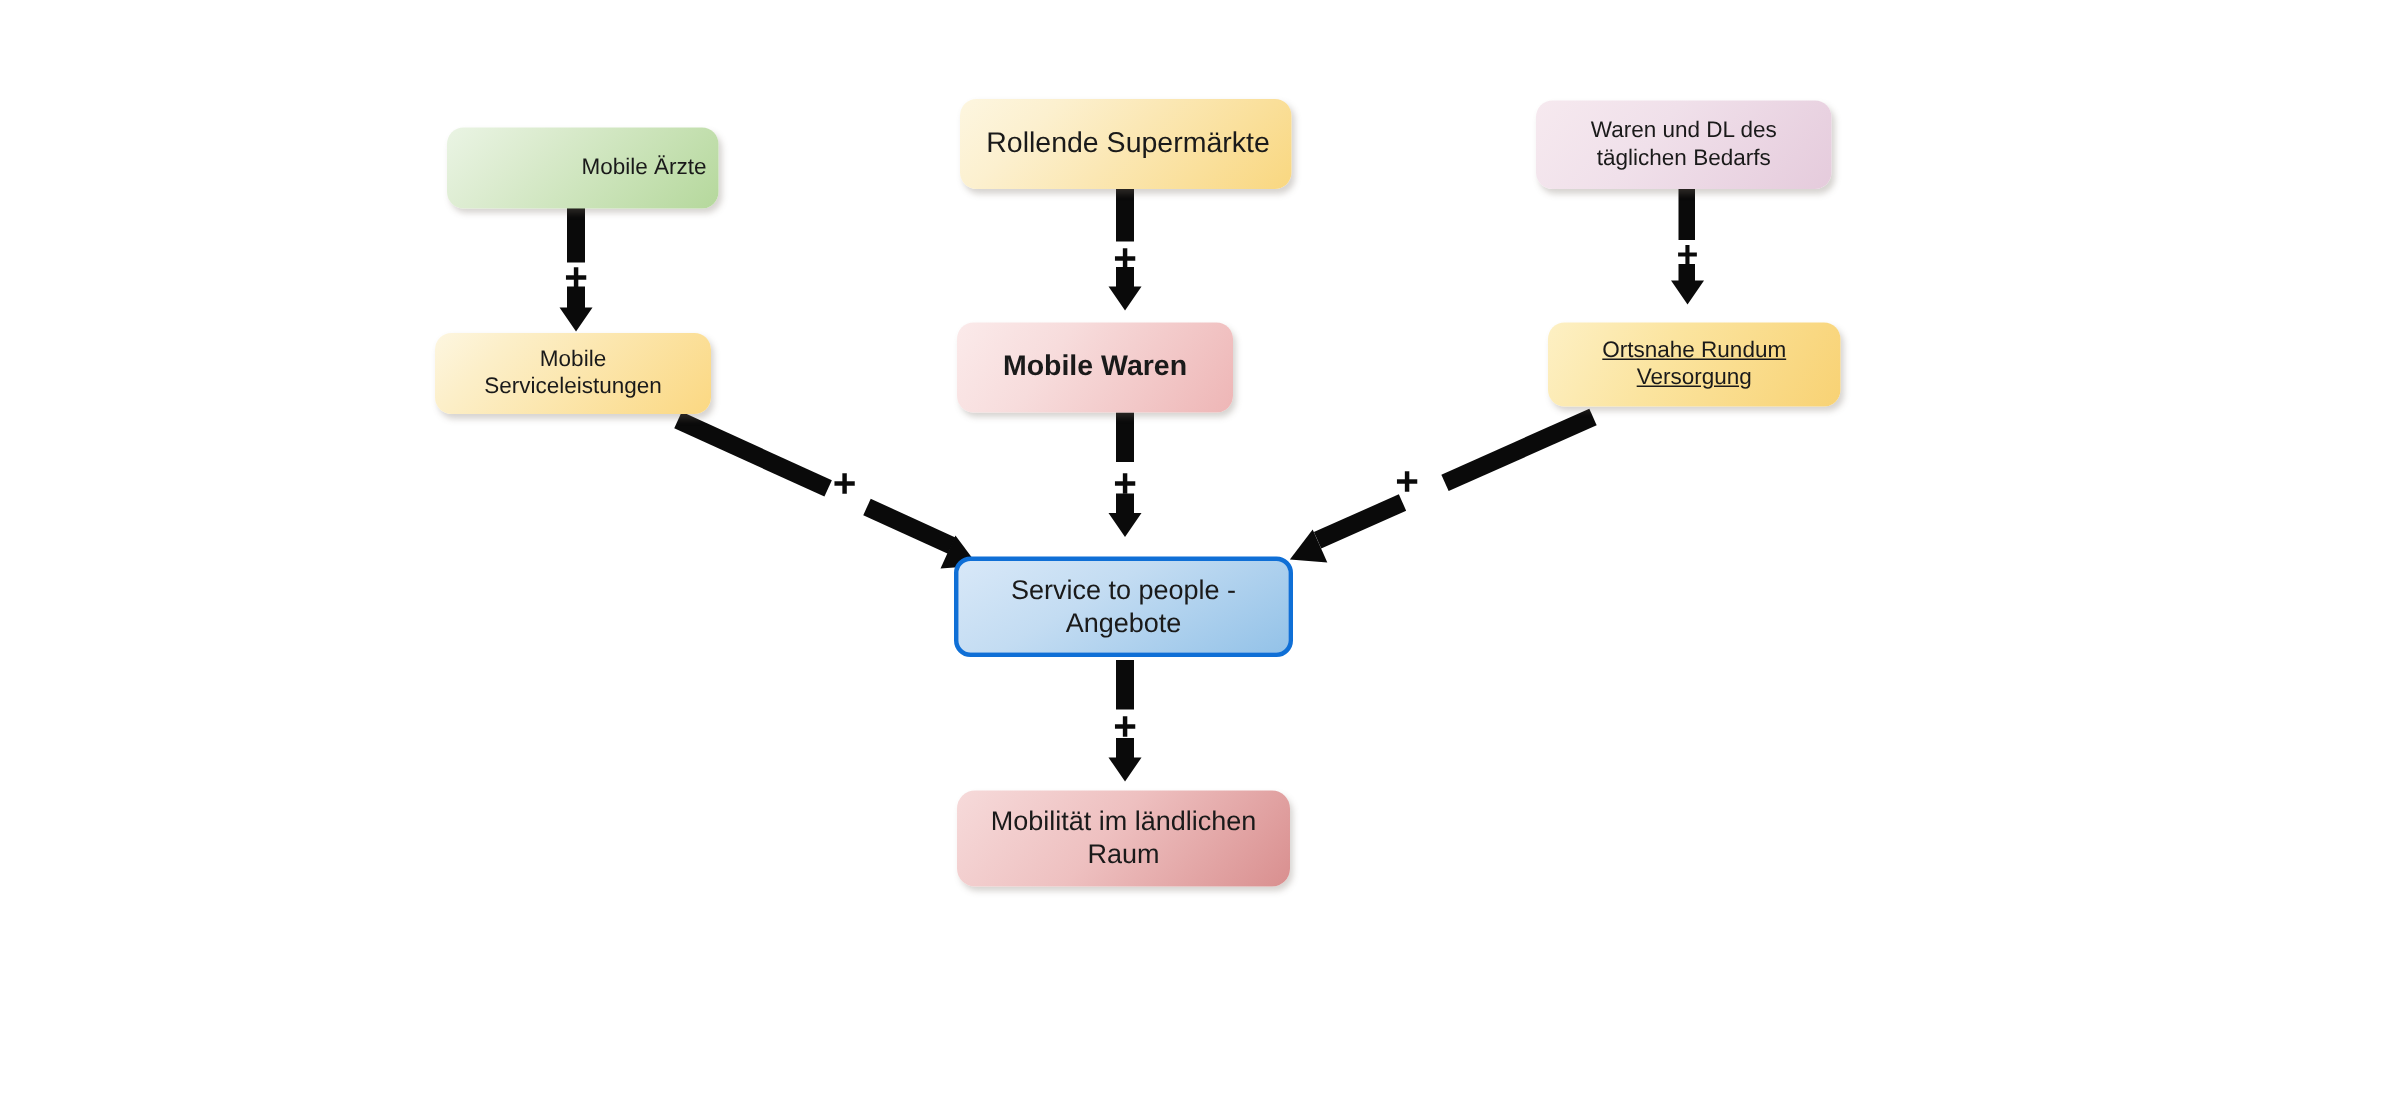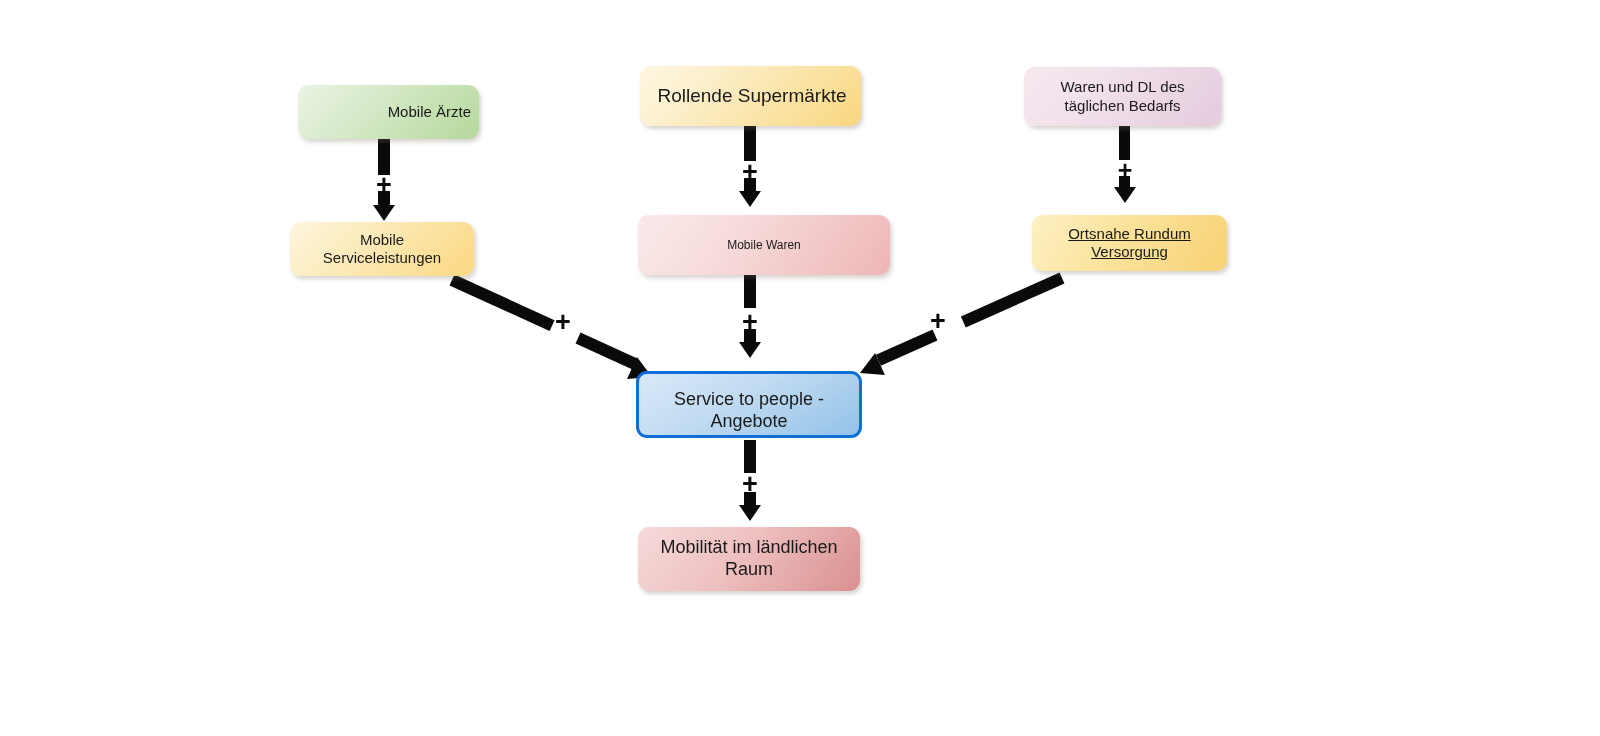--- a/index.html
+++ b/index.html
@@ -122,32 +122,32 @@
   <div class="node shadowed fill-lilac" style="left:1024px;top:67px;width:197px;height:59px;font-size:15px;">
     <span>Waren und DL des
 täglichen Bedarfs</span>
   </div>
 
   <div class="node shadowed fill-yellow2" style="left:290px;top:222px;width:184px;height:54px;font-size:15px;">
     <span>Mobile
 Serviceleistungen</span>
   </div>
 
-  <div class="node shadowed fill-pink" style="left:638px;top:215px;width:252px;height:60px;font-size:12px;">
+  <div class="node shadowed fill-pink" style="left:638px;top:215px;width:184px;height:60px;font-size:19px;font-weight:bold;">
     <span>Mobile Waren</span>
   </div>
 
   <div class="node shadowed fill-gold" style="left:1032px;top:215px;width:195px;height:56px;font-size:15px;">
     <span>Ortsnahe Rundum
 Versorgung</span>
   </div>
 
-  <div class="node fill-blue" style="left:636px;top:371px;width:226px;height:67px;font-size:18px;align-items:flex-end;">
+  <div class="node fill-blue" style="left:636px;top:371px;width:226px;height:67px;font-size:18px;">
     <span>Service to people -
 Angebote</span>
   </div>
 
-  <div class="node shadowed fill-red" style="left:638px;top:527px;width:222px;height:64px;font-size:18px;">
+  <div class="node shadowed fill-red" style="left:638px;top:527px;width:222px;height:64px;font-size:18px;border-radius:12px;">
     <span>Mobilität im ländlichen
 Raum</span>
   </div>
 
 </div>
 
 </body></html>

